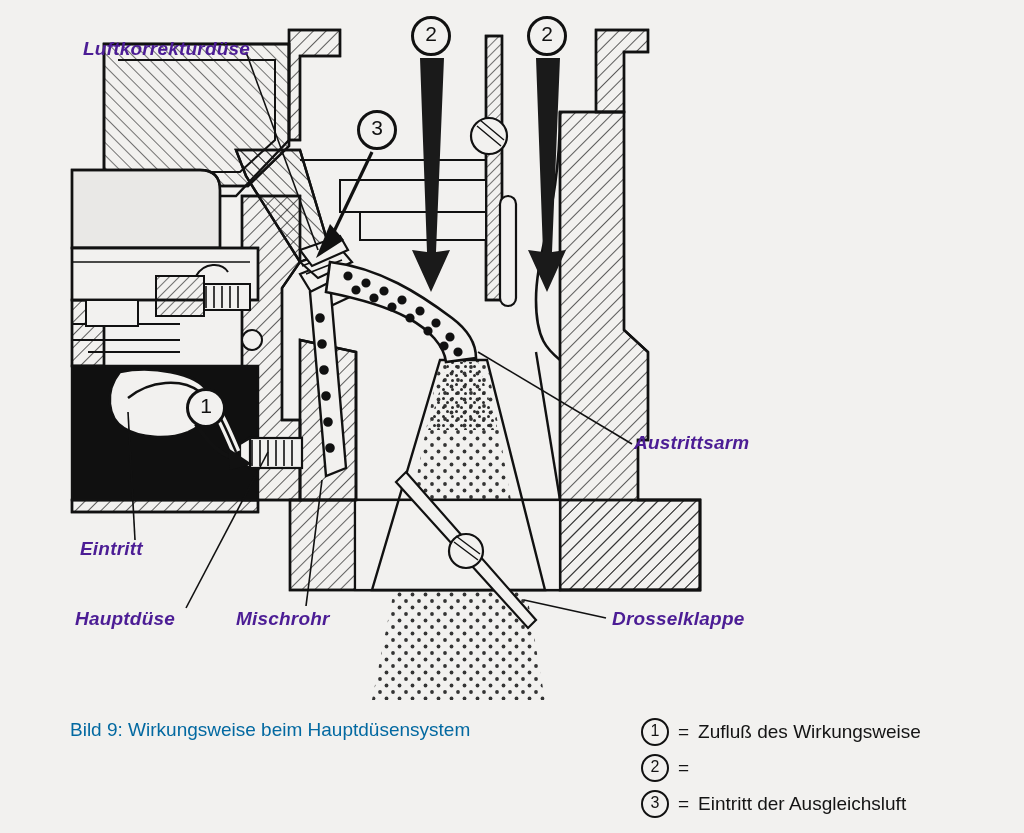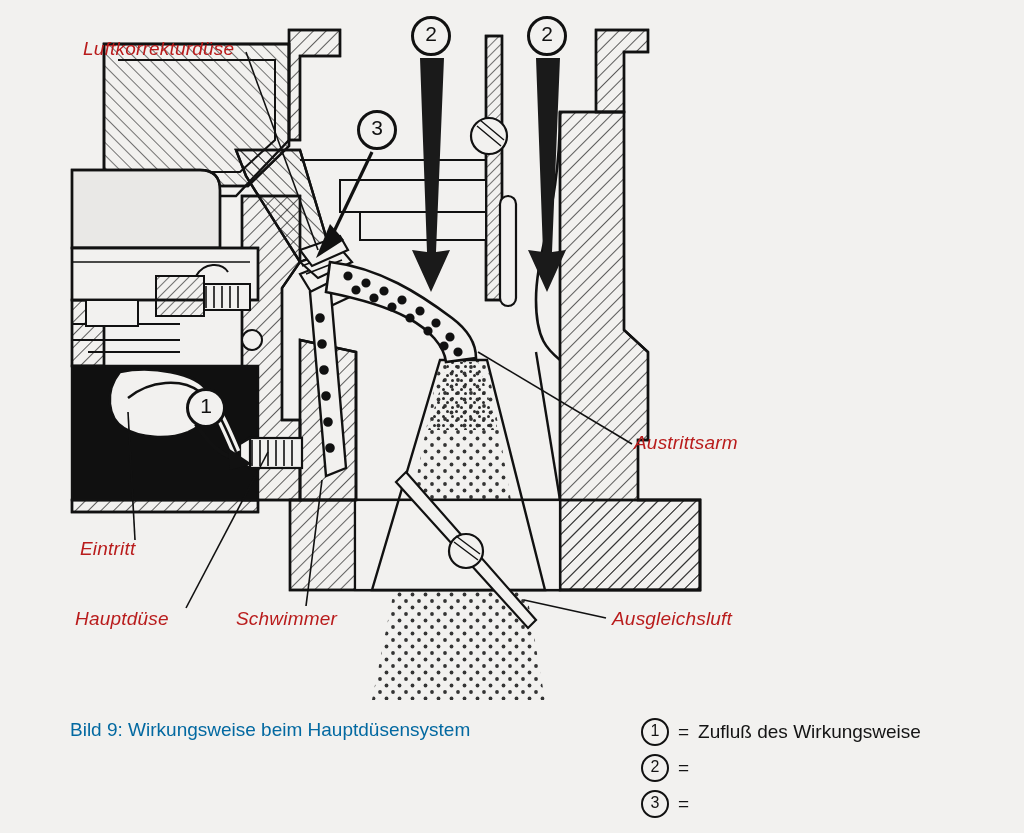--- a/index.html
+++ b/index.html
@@ -11,23 +11,24 @@
     overflow:hidden;
     color:#111;
   }
   #stage{position:absolute;left:0;top:0;width:1024px;height:833px;}
   svg#figure{position:absolute;left:0;top:0;width:1024px;height:833px;}
   .lbl{
     position:absolute;
     font-family:"Liberation Sans", sans-serif;
     font-size:19px;
     font-style:italic;
-    color:#b91c1c;
+    color:#4c1d95;
     white-space:nowrap;
     letter-spacing:.2px;
+    font-weight:bold;
   }
   .caption{
     position:absolute;
     font-family:"Liberation Sans", sans-serif;
     font-size:19px;
     color:#0369a1;
     white-space:nowrap;
   }
   .legend-row{
     position:absolute;
@@ -258,33 +259,34 @@
   </svg>
 
   <div class="bubble" style="left:411px;top:16px;">2</div>
   <div class="bubble" style="left:527px;top:16px;">2</div>
   <div class="bubble" style="left:357px;top:110px;">3</div>
   <div class="bubble" style="left:186px;top:388px;">1</div>
 
   <div class="lbl" style="left:83px;top:38px;">Luftkorrekturdüse</div>
   <div class="lbl" style="left:80px;top:538px;">Eintritt</div>
   <div class="lbl" style="left:75px;top:608px;">Hauptdüse</div>
-  <div class="lbl" style="left:236px;top:608px;">Schwimmer</div>
+  <div class="lbl" style="left:236px;top:608px;">Mischrohr</div>
   <div class="lbl" style="left:634px;top:432px;text-align:center;">Austrittsarm</div>
-  <div class="lbl" style="left:612px;top:608px;">Ausgleichsluft</div>
+  <div class="lbl" style="left:612px;top:608px;">Drosselklappe</div>
 
   <div class="caption" style="left:70px;top:719px;">Bild 9:  Wirkungsweise beim Hauptdüsensystem</div>
 
   <div class="legend-row" style="left:641px;top:718px;">
     <span class="circnum">1</span>
     <span>=</span>
     <span class="legend-text">Zufluß des Wirkungsweise</span>
   </div>
   <div class="legend-row" style="left:641px;top:754px;">
     <span class="circnum">2</span>
     <span>=</span>
   </div>
   <div class="legend-row" style="left:641px;top:790px;">
     <span class="circnum">3</span>
     <span>=</span>
+    <span class="legend-text">Eintritt der Ausgleichsluft</span>
   </div>
 
 </div>
 
 </body></html>

